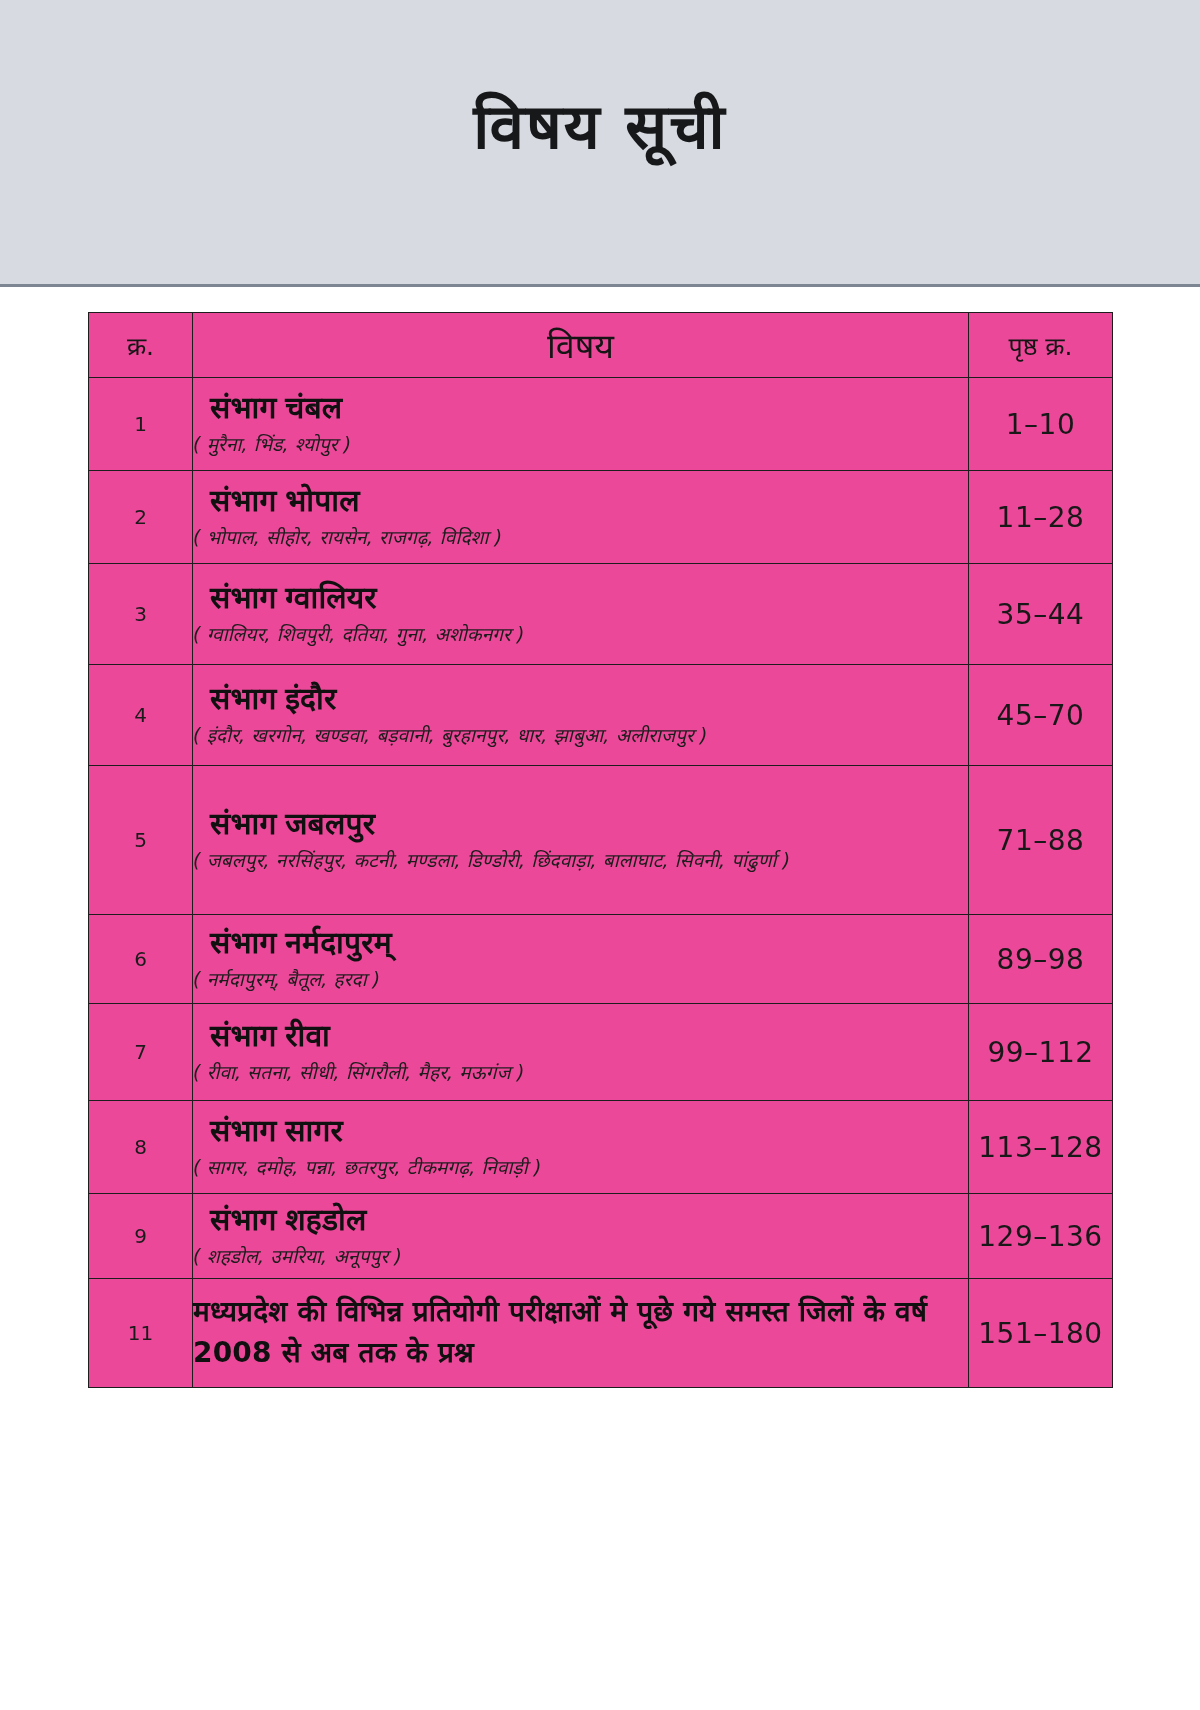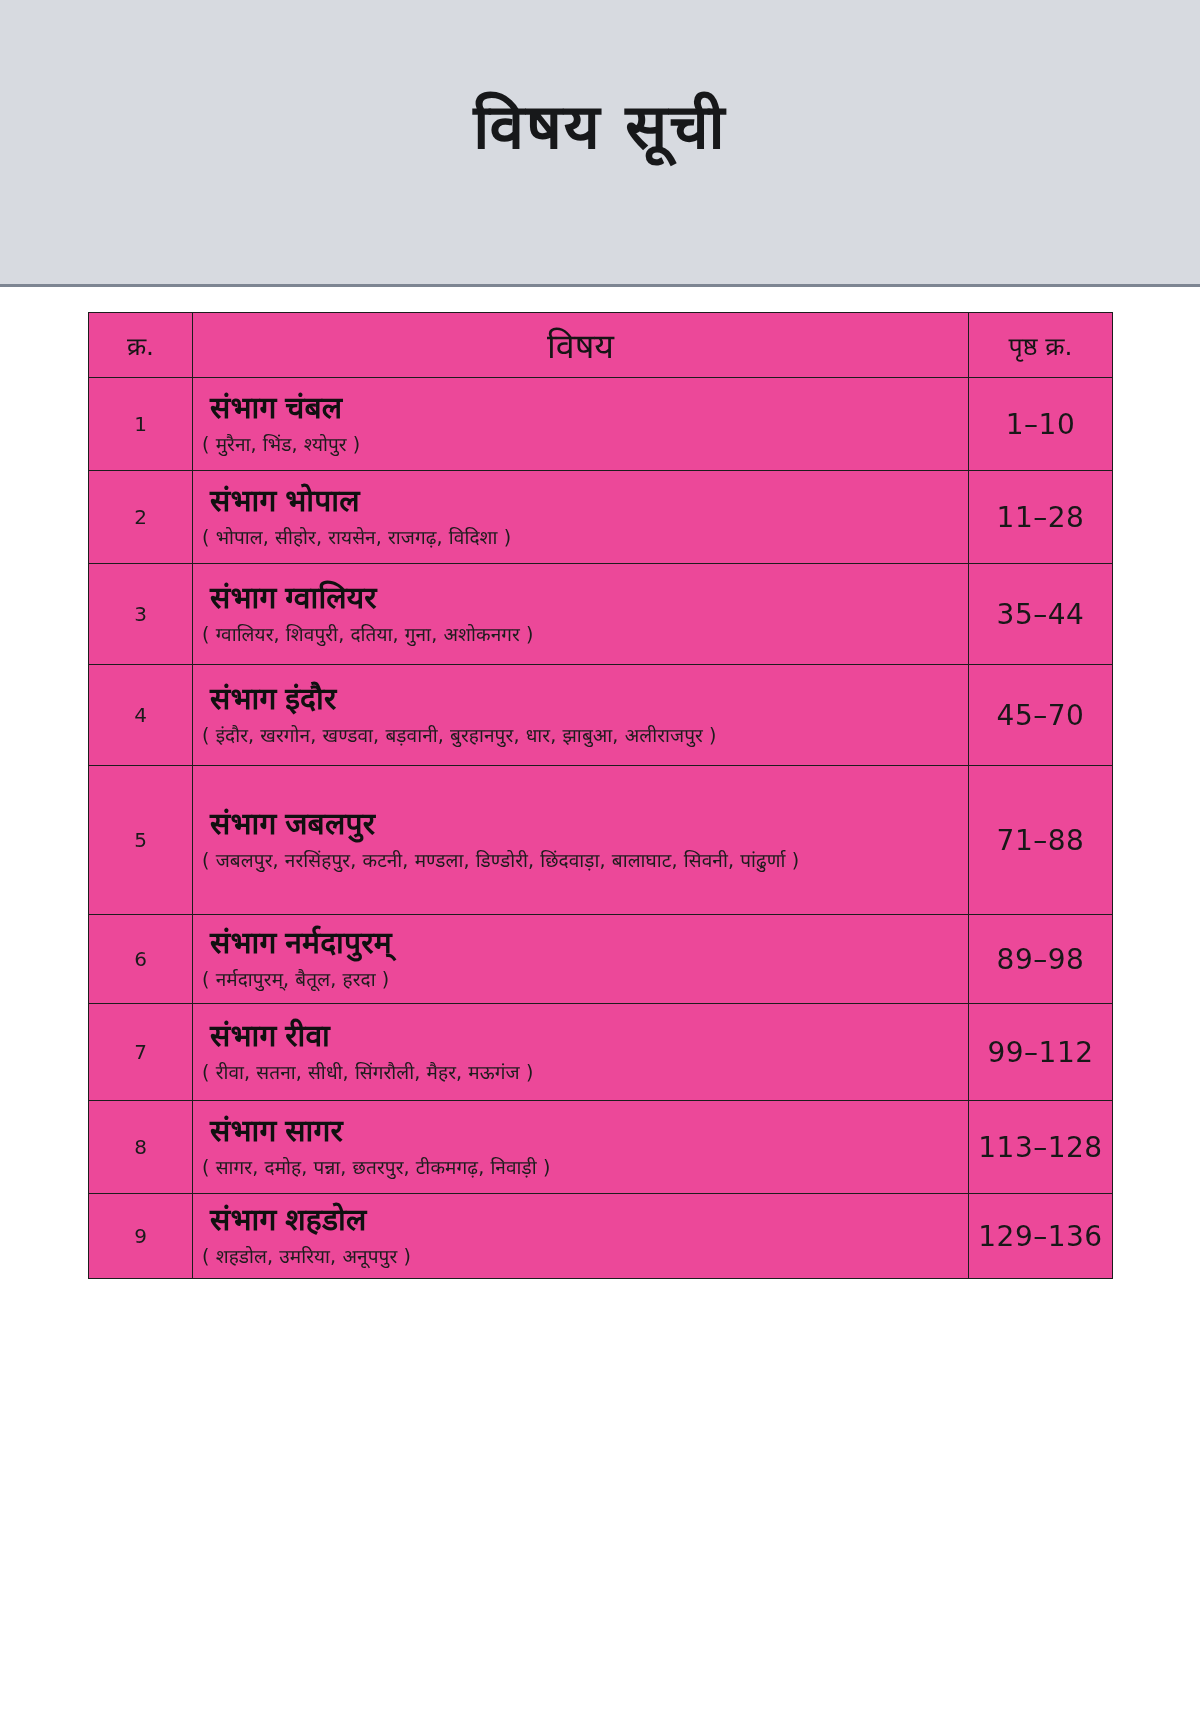--- a/index.html
+++ b/index.html
@@ -93,26 +93,26 @@
     font-family: Liberation Sans, sans-serif;
     font-weight: bold;
     font-size: 30px;
     line-height: 1.18;
     color: #101010;
     letter-spacing: 0.2px;
     margin-left: 17px;
   }
   .subj-sub {
     font-family: "DejaVu Sans", sans-serif;
+    font-style: italic;
     font-size: 19px;
     line-height: 1.45;
     color: #1c1c1c;
     margin-top: 6px;
     letter-spacing: 0.1px;
-    margin-left: 9px;
   }
   .subj-long {
     font-family: "DejaVu Sans", sans-serif;
     font-weight: bold;
     font-size: 28px;
     line-height: 1.45;
     color: #101010;
     letter-spacing: 0.2px;
     padding: 4px 6px 4px 0;
   }
@@ -228,16 +228,23 @@
       <tr class="r9">
         <td class="sn">9</td>
         <td class="subj">
           <div class="subj-main">संभाग शहडोल</div>
           <div class="subj-sub">( शहडोल, उमरिया, अनूपपुर )</div>
         </td>
         <td class="page">129–136</td>
       </tr>
 
 
+      <tr class="r11">
+        <td class="sn">11</td>
+        <td class="subj">
+          <div class="subj-long">मध्यप्रदेश की विभिन्न प्रतियोगी परीक्षाओं मे पूछे गये समस्त जिलों के वर्ष 2008 से अब तक के प्रश्न</div>
+        </td>
+        <td class="page">151–180</td>
+      </tr>
 
     </tbody>
   </table>
 </div>
 
 </body></html>

